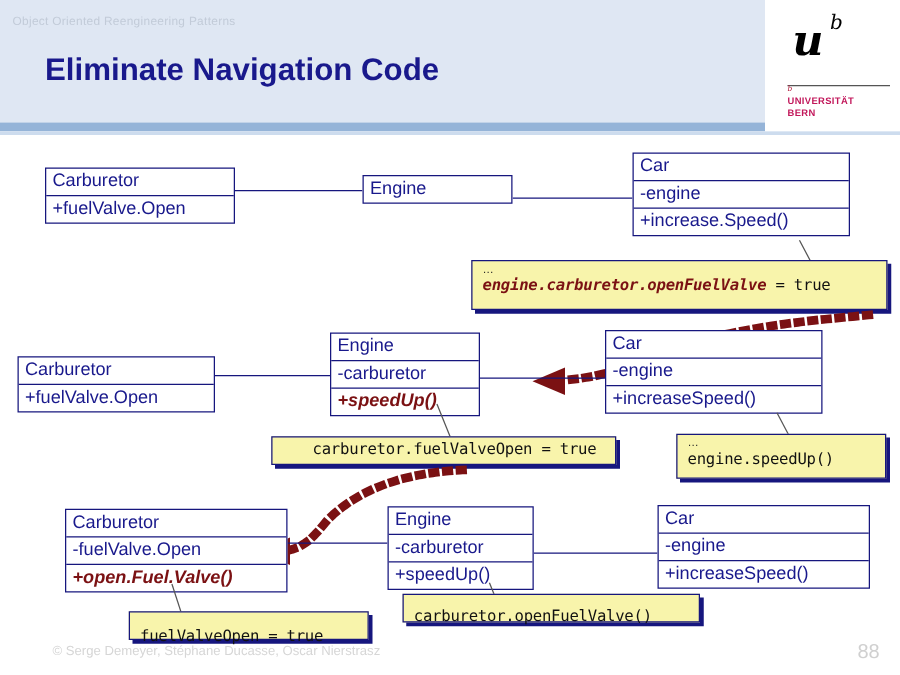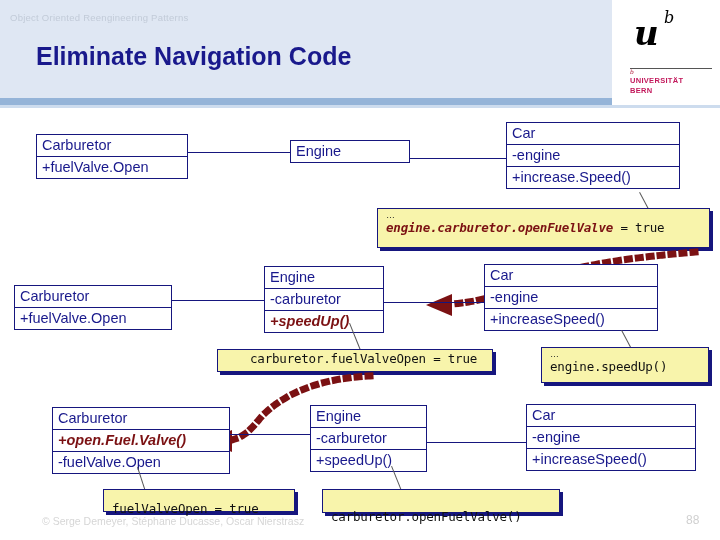--- a/index.html
+++ b/index.html
@@ -91,21 +91,21 @@
   }
   
   .leader{position:absolute;background:#555;height:1px;transform-origin:0 0;}
   
   #footer{
     position:absolute;left:42px;top:515px;
     font-size:10.5px;color:#d6d6d6;white-space:nowrap;
   }
   #pagenum{
     position:absolute;left:686px;top:513px;
-    font-size:12px;font-weight:normal;color:#d0d0d0;
+    font-size:16px;font-weight:normal;color:#d0d0d0;
   }
   svg.arrow{position:absolute;overflow:visible;}
 </style>
 </head>
 <body>
 
 <div id="header-band"></div>
 <div id="header-rule"></div>
 <div id="header-rule-fade"></div>
 
@@ -188,22 +188,22 @@
 <svg class="arrow" style="left:180px;top:370px;width:210px;height:92px;" viewBox="0 0 210 92">
   <path d="M 190 6 C 150 8, 110 18, 82 46 C 72 58, 66 66, 52 70" fill="none" stroke="#7b1113" stroke-width="7" stroke-dasharray="2 9" stroke-linecap="square"></path>
   <polygon points="52,60 52,82 26,71 " fill="#7b1113"></polygon>
 </svg>
 
 <div class="conn" style="left:230px;top:434px;width:80px;"></div>
 <div class="conn" style="left:427px;top:442px;width:99px;"></div>
 
 <div class="uml" style="left:52px;top:407px;width:178px;">
   <div class="cell">Carburetor</div>
+  <div class="cell">-fuelValve.Open</div>
   <div class="cell hl">+open.Fuel.Valve()</div>
-  <div class="cell">-fuelValve.Open</div>
 </div>
 
 <div class="uml" style="left:310px;top:405px;width:117px;">
   <div class="cell">Engine</div>
   <div class="cell">-carburetor</div>
   <div class="cell">+speedUp()</div>
 </div>
 
 <div class="uml" style="left:526px;top:404px;width:170px;">
   <div class="cell">Car</div>
@@ -211,18 +211,18 @@
   <div class="cell">+increaseSpeed()</div>
 </div>
 
 <div class="leader" style="left:138px;top:467px;width:30px;transform:rotate(72deg);"></div>
 <div class="leader" style="left:392px;top:466px;width:28px;transform:rotate(68deg);"></div>
 
 <div class="callout" style="left:103px;top:489px;width:192px;height:23px;padding-top:11px;">
   <div class="code"><span class="path"></span><span>fuelValveOpen = true</span></div>
 </div>
 
-<div class="callout" style="left:322px;top:489px;width:238px;height:23px;padding-top:19px;">
+<div class="callout" style="left:322px;top:475px;width:238px;height:23px;padding-top:9px;">
   <div class="code"><span class="path"></span><span>carburetor.openFuelValve()</span></div>
 </div>
 
 <div id="footer">© Serge Demeyer, Stéphane Ducasse, Oscar Nierstrasz</div>
 <div id="pagenum">88</div>
 
 </body></html>

